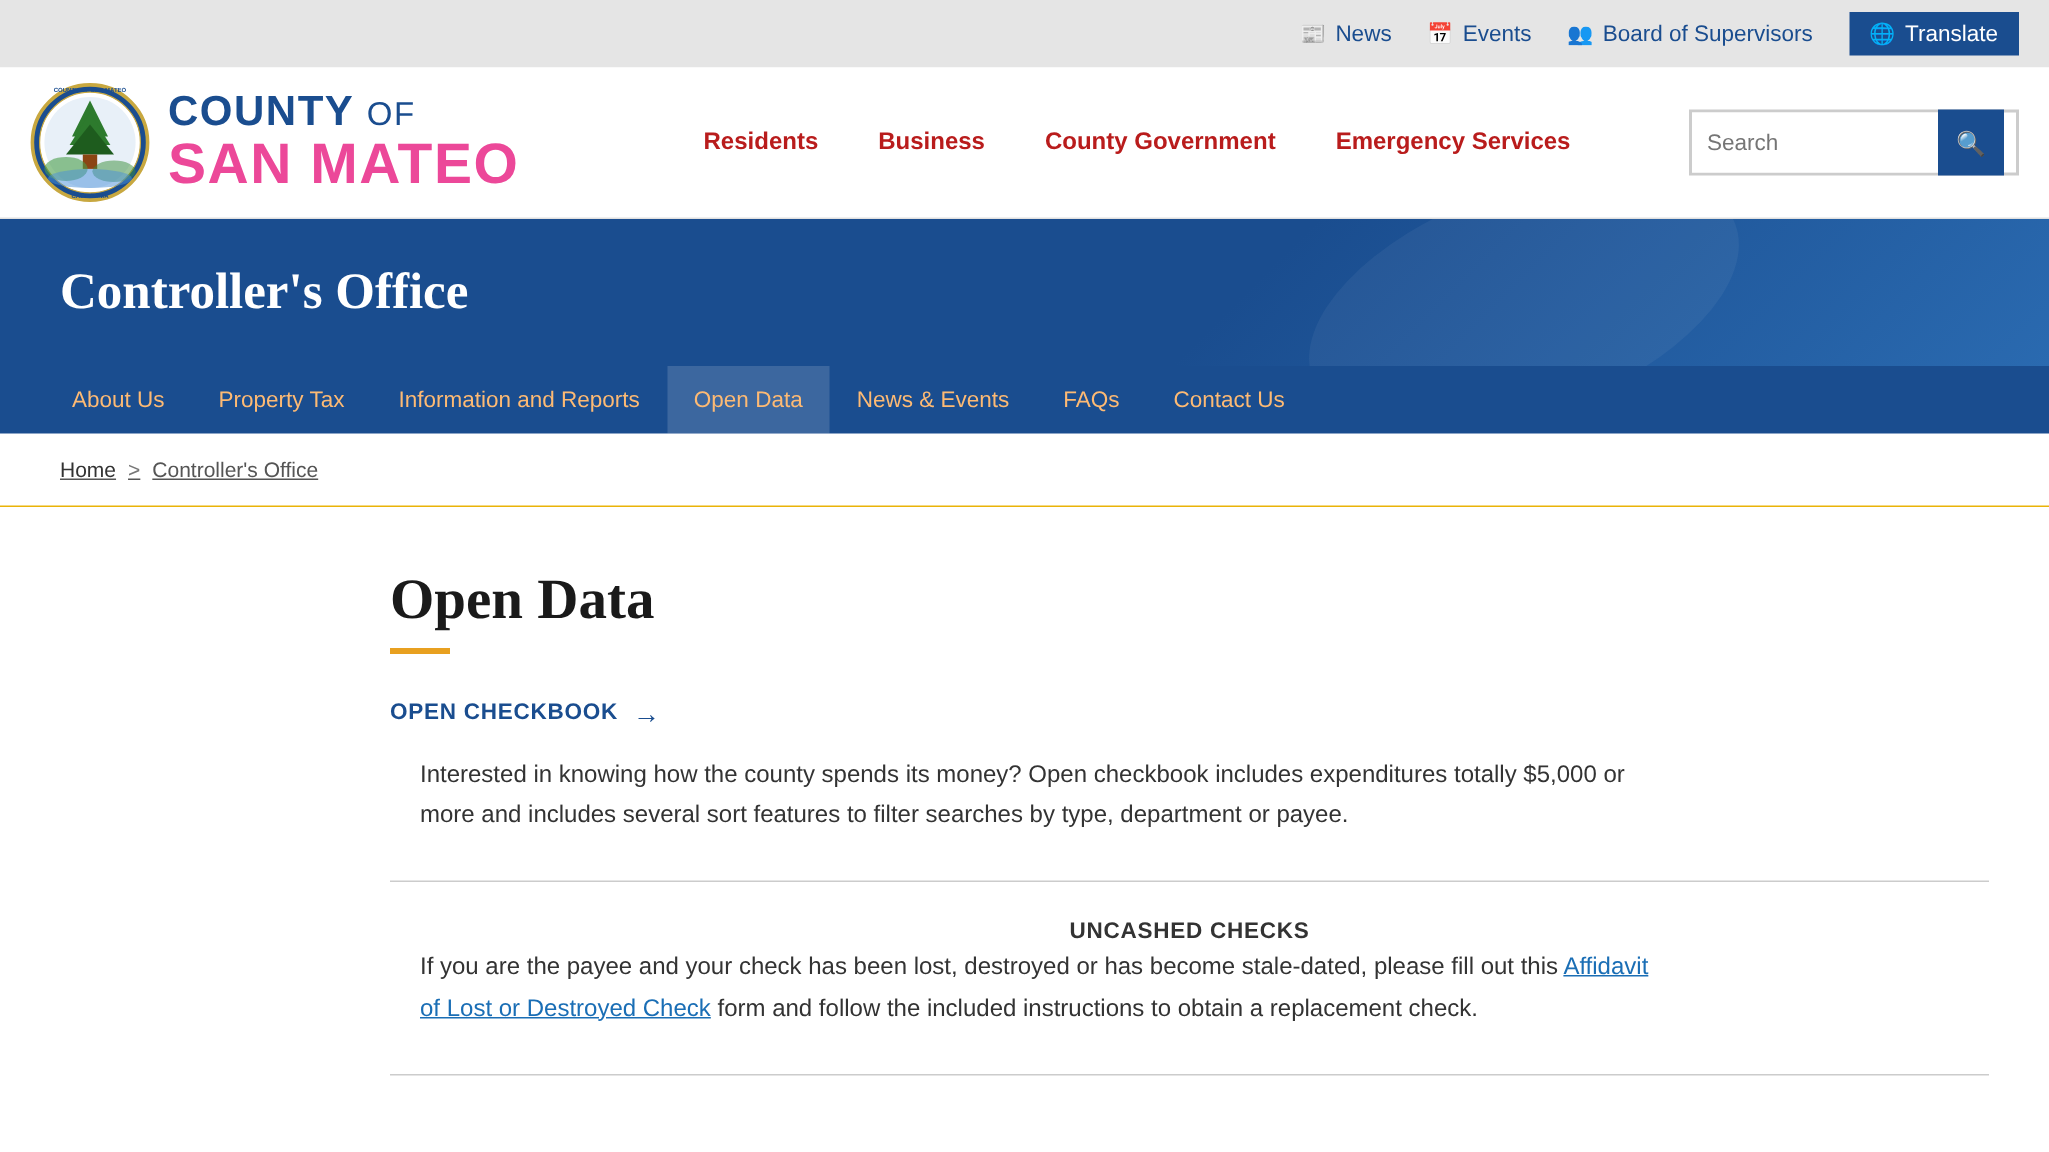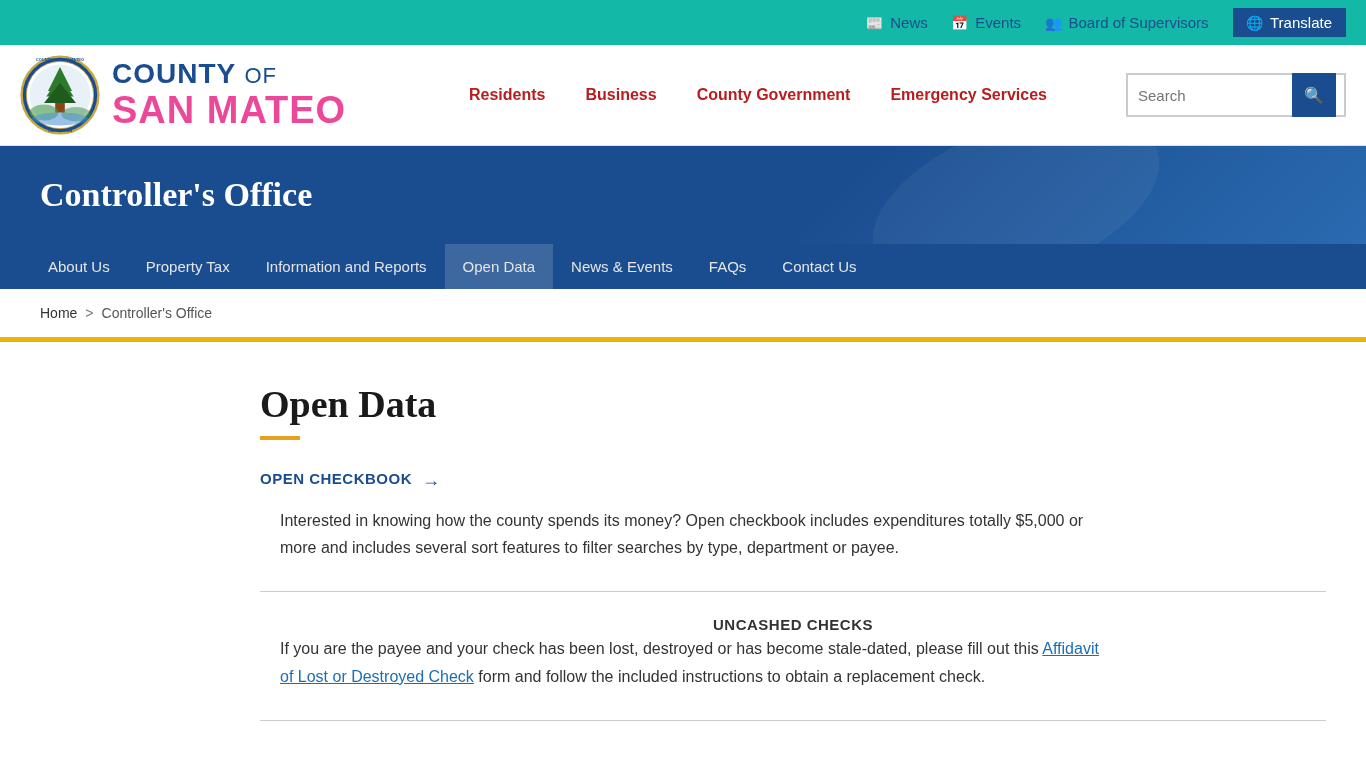--- a/index.html
+++ b/index.html
@@ -4,21 +4,21 @@
   <style>
     * { box-sizing: border-box; margin: 0; padding: 0; }
     body { font-family: Arial, sans-serif; font-size: 16px; color: #333; background: #fff; width: 1366px; }
 
     
     .top-bar {
       display: flex;
       justify-content: flex-end;
       align-items: center;
       padding: 8px 20px;
-      background: #14b8a6;
+      background: #e5e5e5;
       gap: 24px;
     }
     .top-bar-item {
       display: flex;
       align-items: center;
       gap: 6px;
       color: #1a4d8f;
       font-size: 15px;
       cursor: pointer;
       text-decoration: none;
@@ -149,38 +149,39 @@
 
     
     .sub-nav {
       background: #1a4d8f;
       display: flex;
       align-items: center;
       padding: 0 30px;
       gap: 0;
     }
     .sub-nav a {
-      color: #e5e5e5;
+      color: #fdba74;
       text-decoration: none;
       font-size: 15px;
       font-weight: 500;
       padding: 14px 18px;
       white-space: nowrap;
     }
     .sub-nav a.active { background: rgba(255,255,255,0.15); }
 
     
     .breadcrumb {
       padding: 16px 40px;
       font-size: 14px;
       color: #555;
-      border-bottom: 5px solid #eab308;
+      border-bottom: 1px solid #eab308;
       display: flex;
       align-items: center;
       gap: 8px;
+      text-decoration: underline;
     }
     .breadcrumb a {
       color: #333;
       text-decoration: none;
     }
     .breadcrumb-sep { color: #777; }
 
     
     .content-area {
       padding: 40px 40px 40px 260px;

